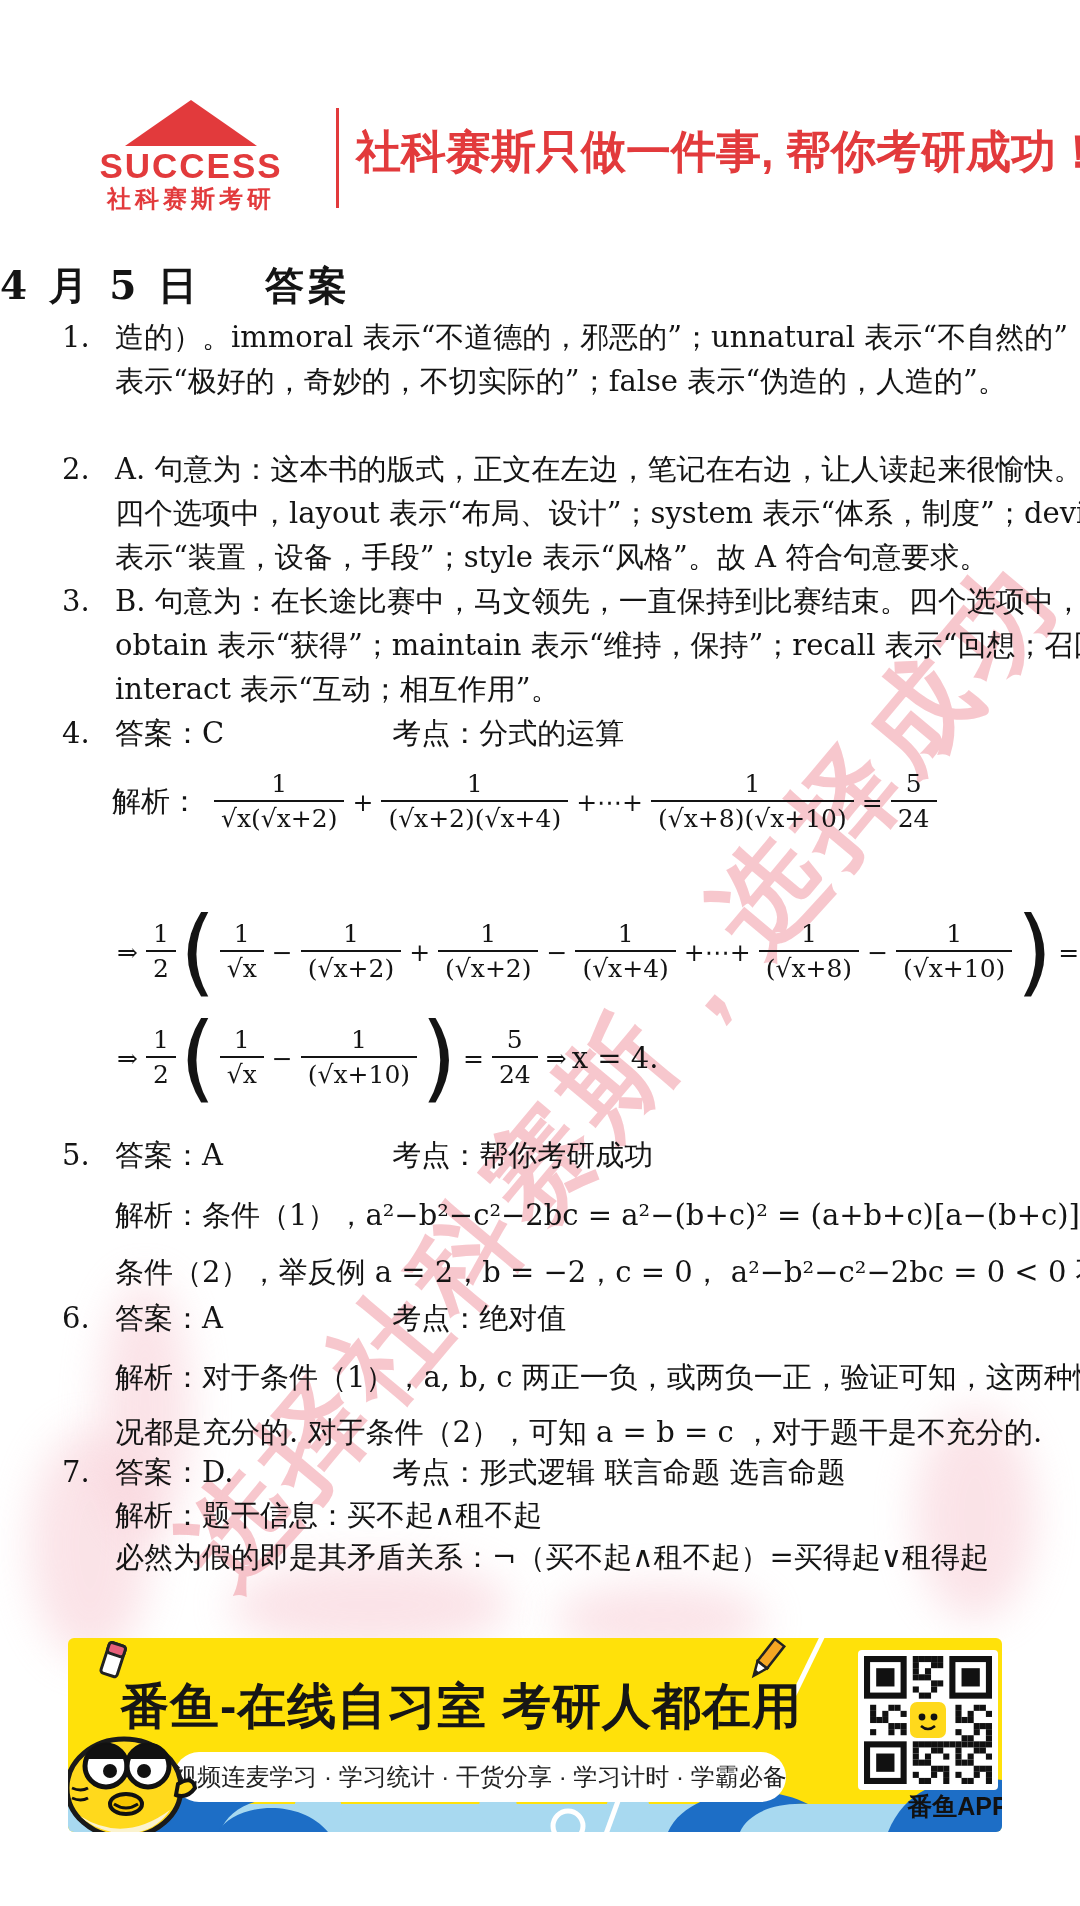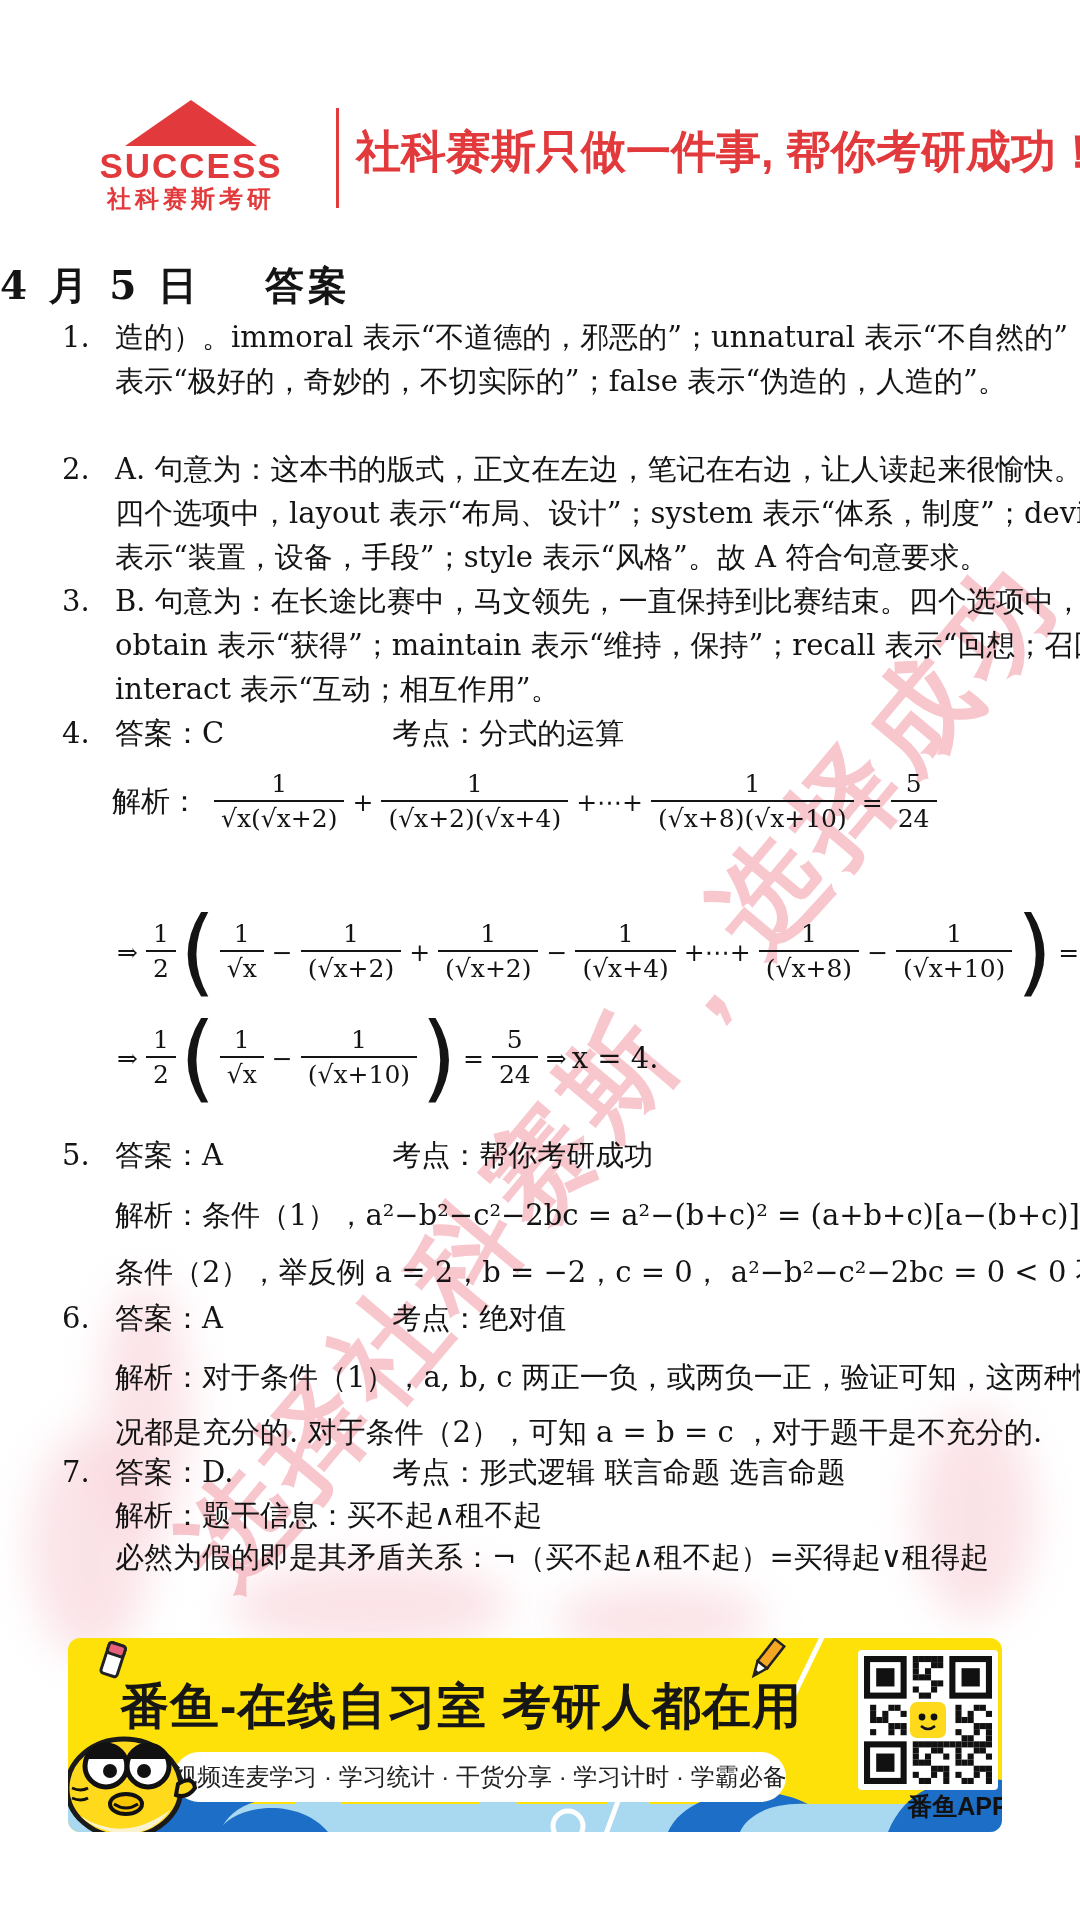--- a/index.html
+++ b/index.html
@@ -52,21 +52,21 @@
   .blob{position:absolute;border-radius:50%;background:#f6c2cc;filter:blur(20px);
         opacity:.45;z-index:0;}
   .blob1{left:30px;top:1430px;width:120px;height:230px;}
   .blob2{left:915px;top:1410px;width:120px;height:210px;}
   .blob3{left:230px;top:1560px;width:280px;height:90px;}
   .blob4{left:555px;top:1585px;width:210px;height:70px;}
   .blob5{left:100px;top:1280px;width:90px;height:260px;}
 
   
   .banner{position:absolute;left:68px;top:1638px;width:934px;height:194px;z-index:3;
-          background:var(--banner-yellow);border-radius:12px;overflow:hidden;}
+          background:var(--banner-yellow);border-radius:6px;overflow:hidden;}
   .b-headline{position:absolute;left:52px;top:36px;z-index:4;
               font-family:"Liberation Sans",sans-serif;font-weight:900;font-size:49px;
               color:#161616;letter-spacing:1px;white-space:nowrap;}
   .b-pill{position:absolute;left:106px;top:114px;width:612px;height:50px;z-index:4;
           background:#fff;border-radius:26px;display:flex;align-items:center;justify-content:center;
           font-family:"Liberation Sans",sans-serif;font-weight:normal;font-size:24px;color:#222;
           white-space:nowrap;}
   .b-fish{position:absolute;left:-6px;top:90px;width:138px;height:112px;z-index:5;}
   .b-qr{position:absolute;left:790px;top:12px;width:140px;height:140px;z-index:5;
         background:#fff;border-radius:4px;padding:6px;box-sizing:border-box;}

